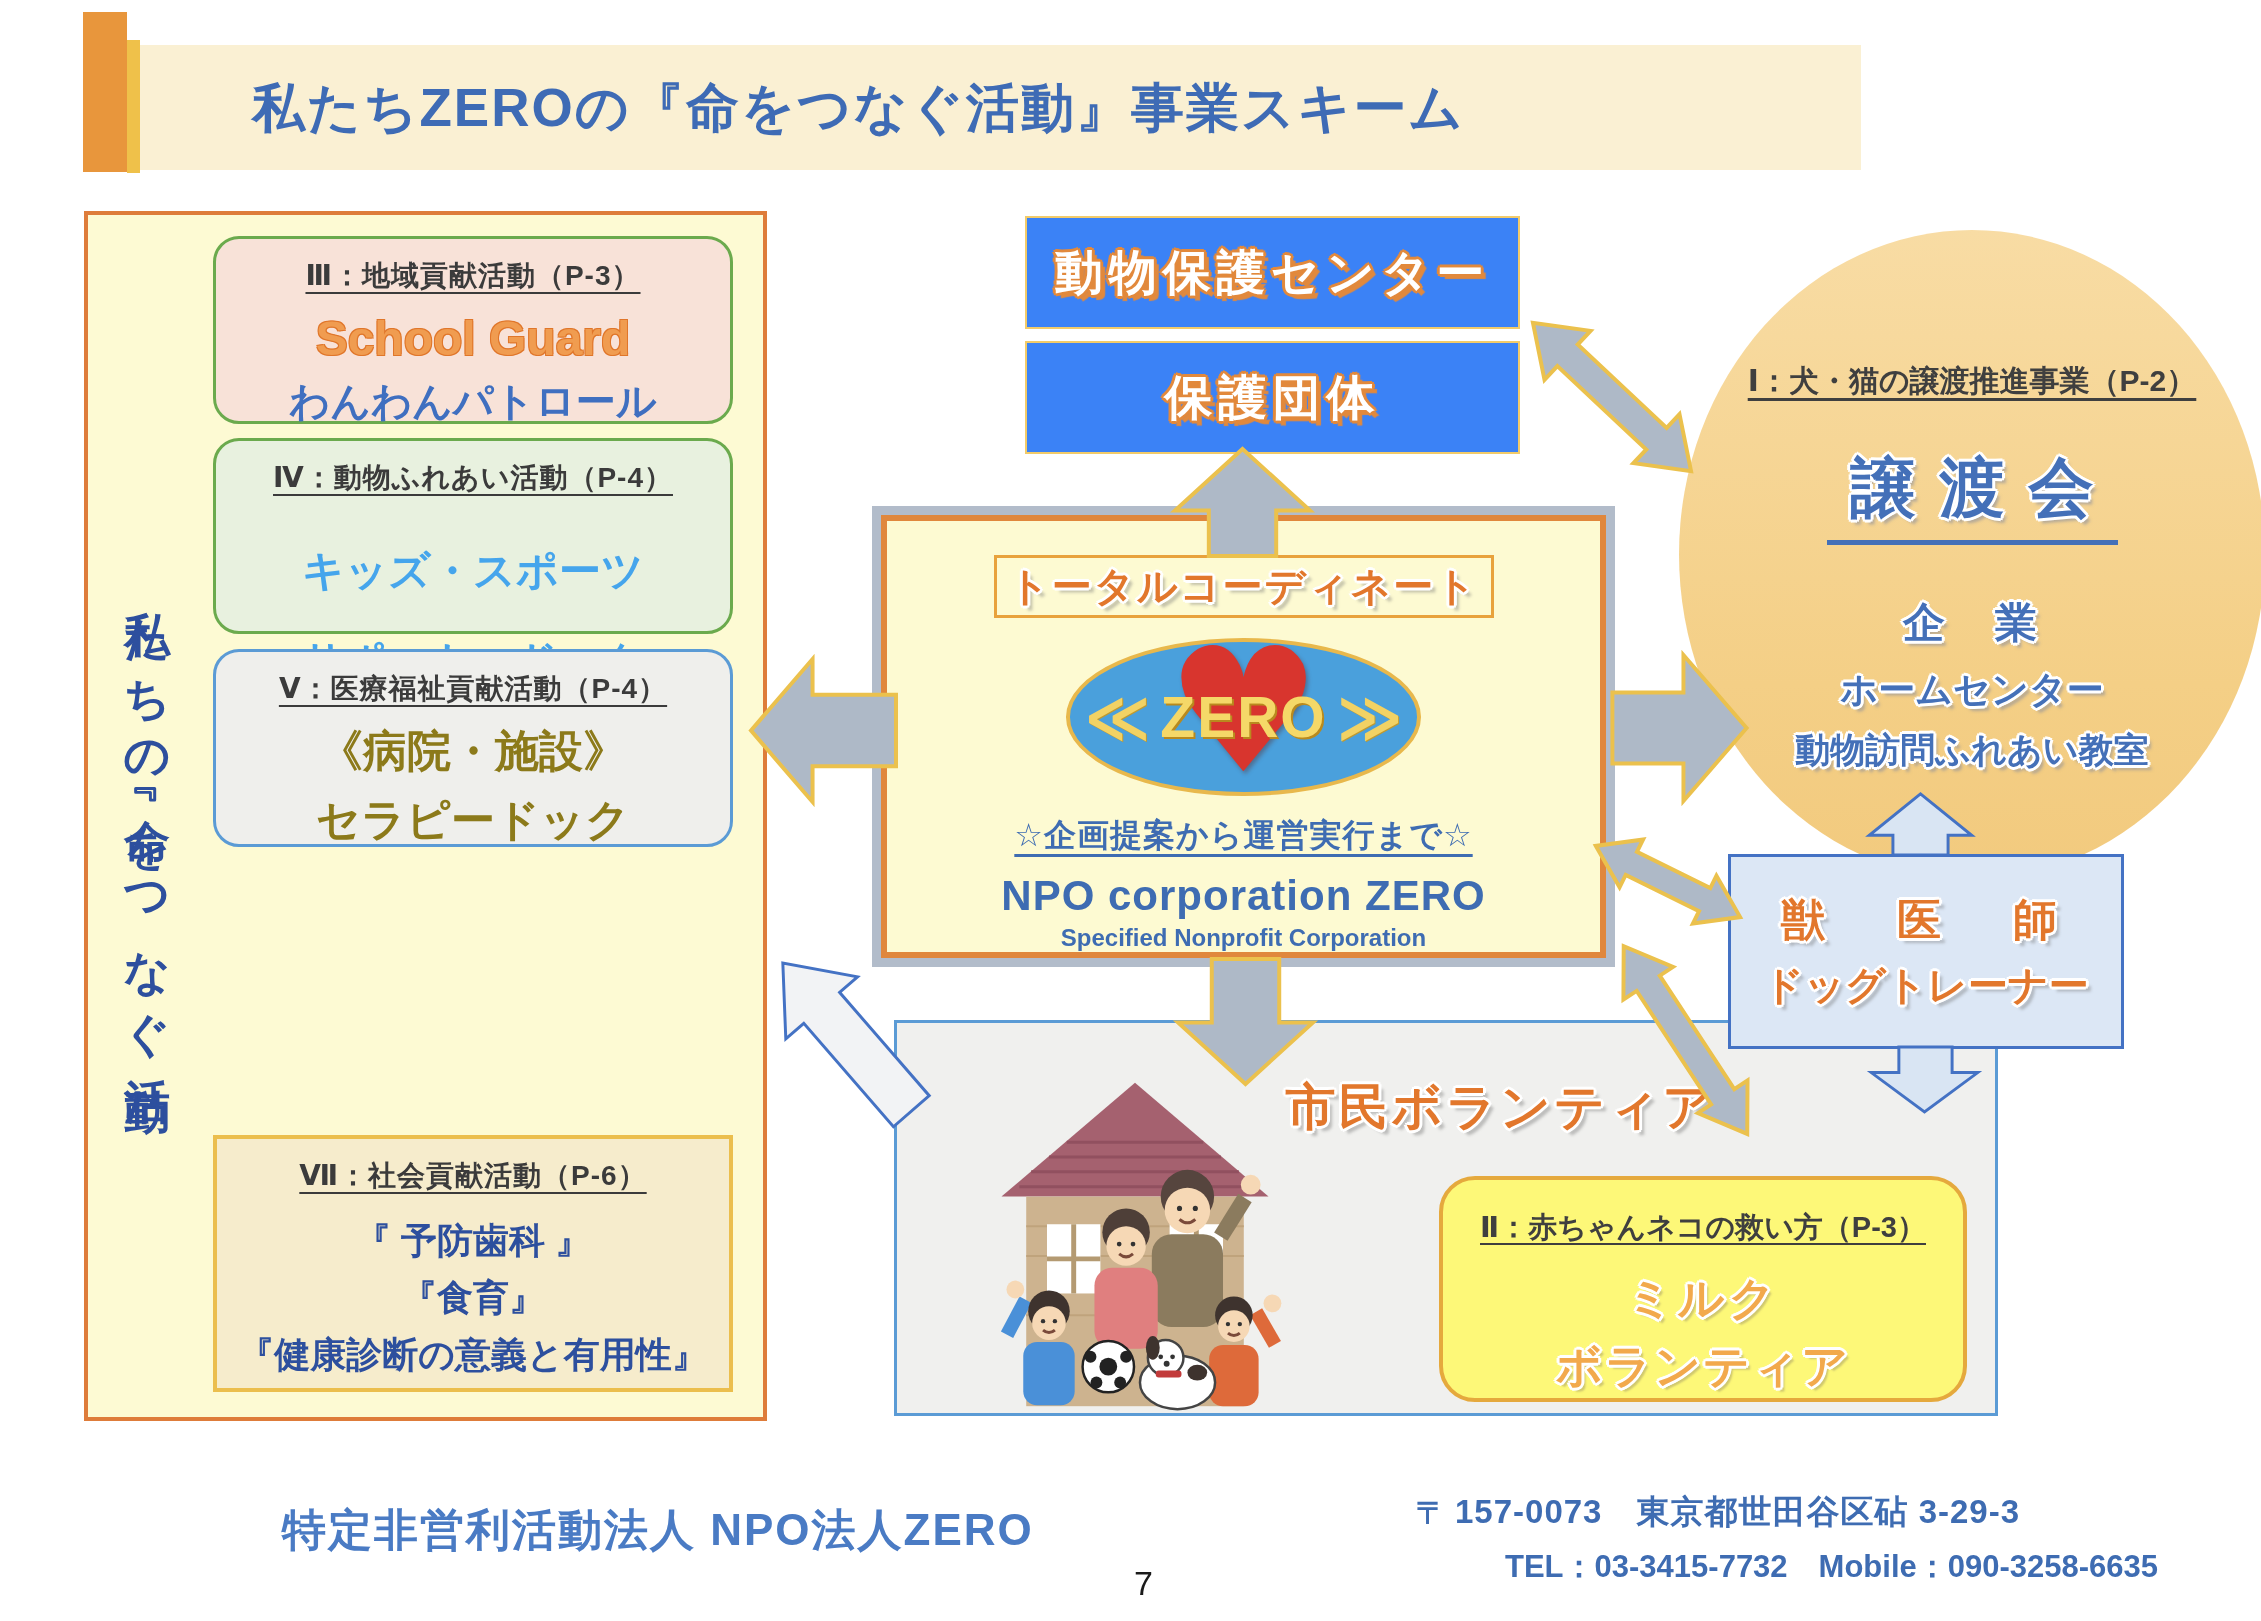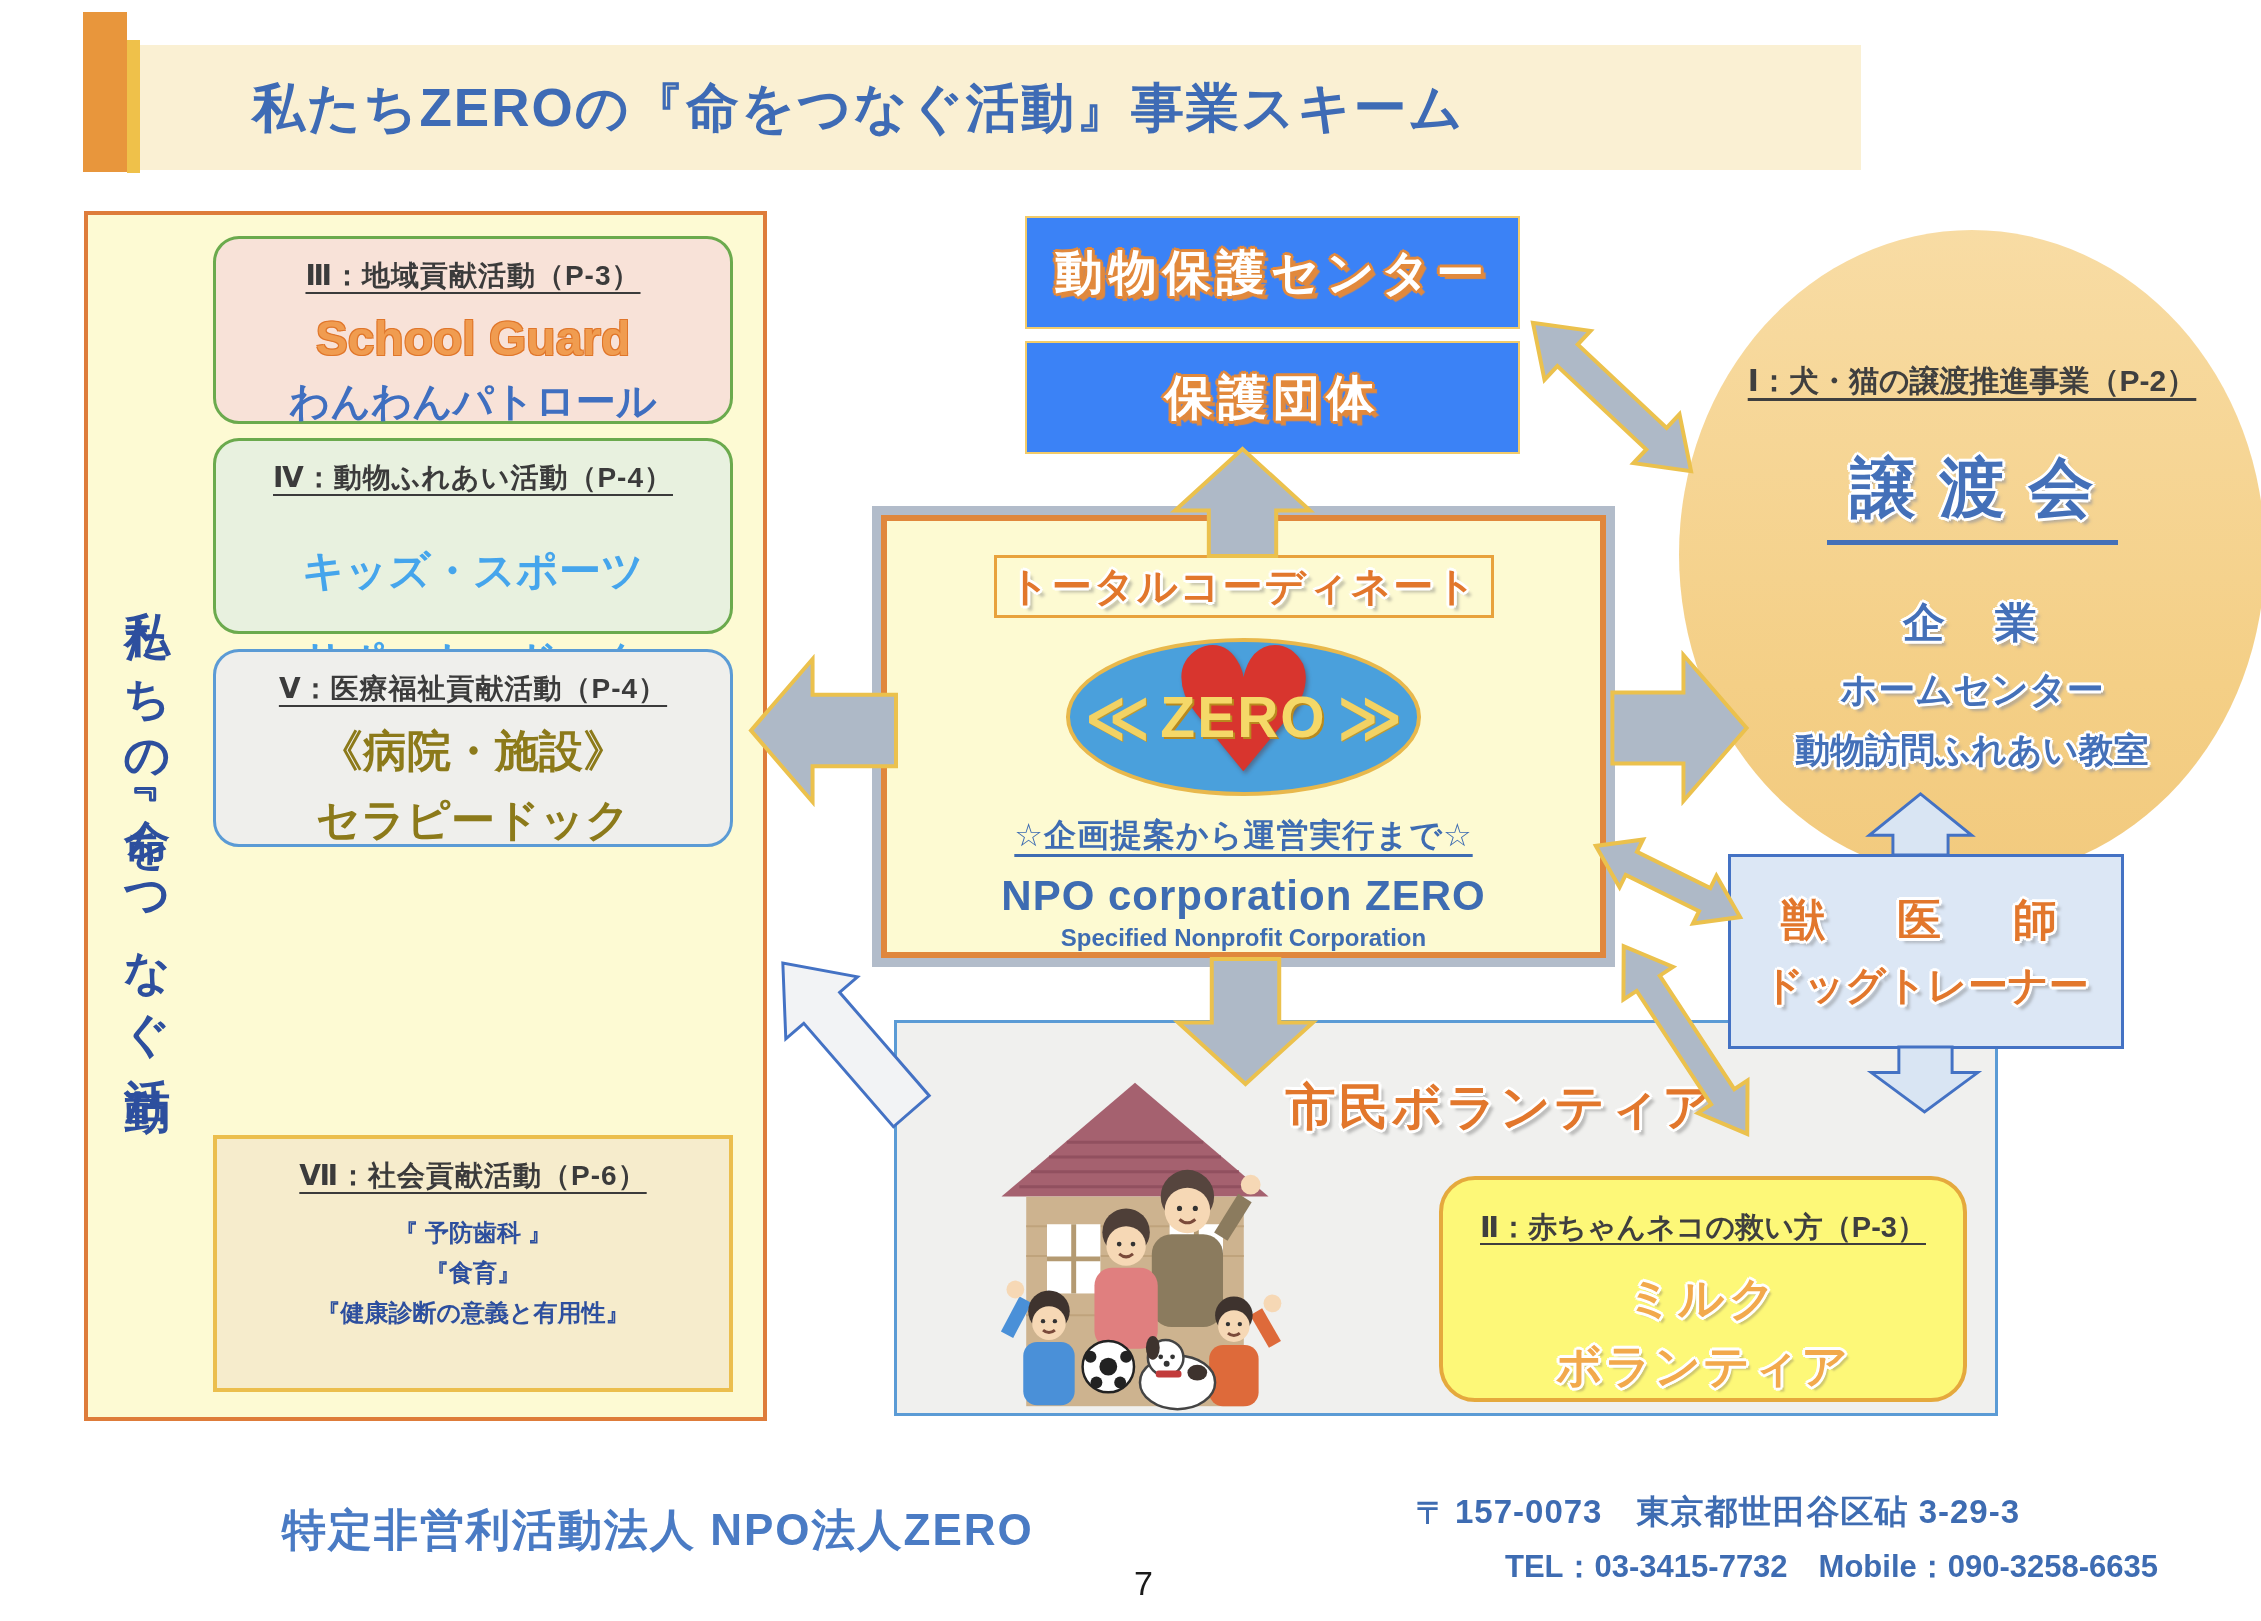--- a/index.html
+++ b/index.html
@@ -29,21 +29,21 @@
   .act-6{top:863px;height:255px;background:#DFE9F6;border:3px solid #4575C2;}
   .act-7{top:1135px;height:257px;background:#F6ECCC;border:4px solid #EBBE4D;border-radius:0;}
   .sec-title{font-size:28px;font-weight:bold;color:#3B3B3B;letter-spacing:1px;
              text-decoration:underline;text-underline-offset:7px;margin-top:18px;}
   .l-schoolguard{font-size:48px;font-weight:bold;color:#F09C50;margin-top:16px;
                  text-shadow:-1px -1px 0 #E0762A,1px -1px 0 #E0762A,-1px 1px 0 #E0762A,1px 1px 0 #E0762A;}
   .l-blue{font-size:40px;font-weight:bold;color:#3F6FC0;margin-top:8px;}
   .l-ltblue{font-size:42px;font-weight:bold;color:#45A5EC;margin-top:10px;}
   .l-olive{font-size:44px;font-weight:bold;color:#8C7A1A;margin-top:10px;}
   .l-mblue{font-size:38px;font-weight:bold;color:#3E6CB2;margin-top:8px;}
-  .l-navy{font-size:24px;font-weight:bold;color:#2D4F9E;margin-top:8px;}
+  .l-navy{font-size:36px;font-weight:bold;color:#2D4F9E;margin-top:8px;}
   .mt14{margin-top:14px;} .mt22{margin-top:22px;}
 
   
   .flow-box{left:1025px;width:495px;height:113px;background:#3b82f6;border:2px solid #F2CB69;
             box-sizing:border-box;display:flex;align-items:center;justify-content:center;}
   .flow-a{top:216px;} .flow-b{top:341px;}
   .tx-white-orange{color:#FFFFFF;font-weight:bold;
       text-shadow:-2px -2px 0 #E2893C,0 -3px 0 #E2893C,2px -2px 0 #E2893C,-3px 0 0 #E2893C,
                    3px 0 0 #E2893C,-2px 2px 0 #E2893C,0 3px 0 #E2893C,2px 2px 0 #E2893C,5px 5px 1px #E2893C;}
   .flow-box .t{font-size:48px;letter-spacing:6px;}

